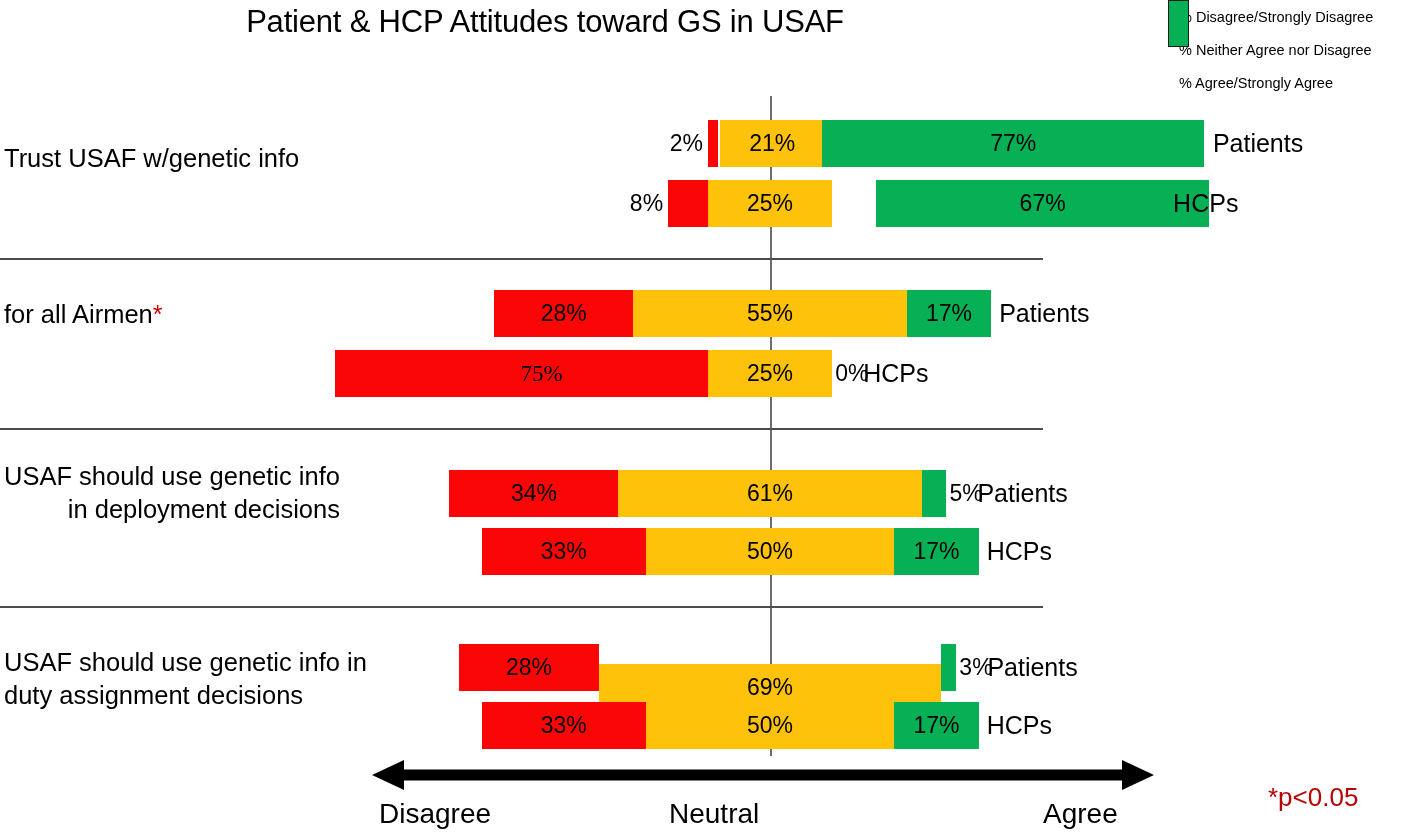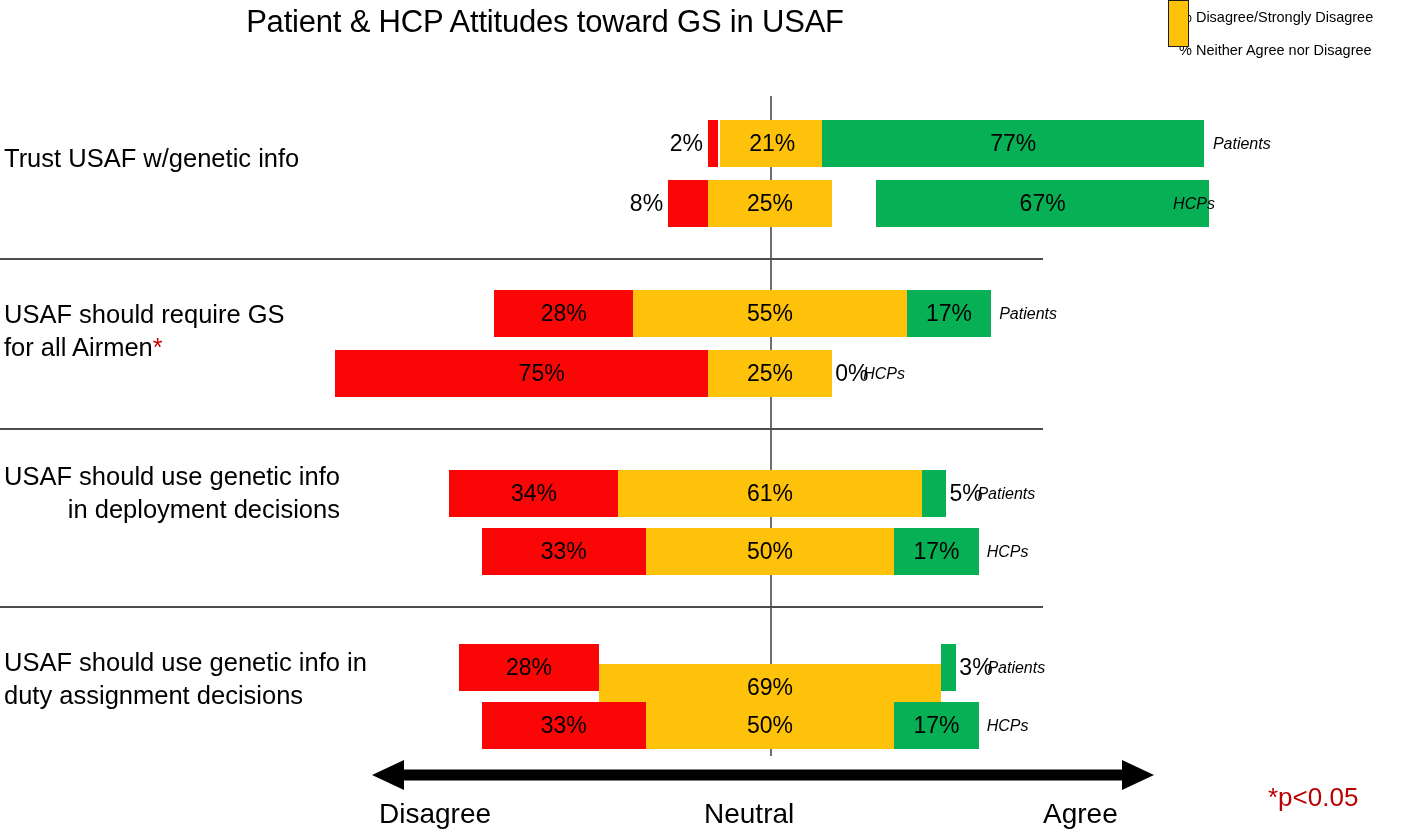--- a/index.html
+++ b/index.html
@@ -129,41 +129,40 @@
     font-size: 23px;
     color: #000;
     white-space: nowrap;
   }
   .series-name {
     position: absolute;
     top: 0;
     height: 47px;
     display: flex;
     align-items: center;
-    font-size: 16px;
-    white-space: nowrap;
-    font-style: italic;
+    font-size: 25px;
+    white-space: nowrap;
   }
 
   
   #axis-arrow {
     position: absolute;
     left: 372px;
     top: 760px;
     width: 782px;
     height: 30px;
   }
   .axis-tick-label {
     position: absolute;
     top: 798px;
     font-size: 28px;
     white-space: nowrap;
   }
   #axis-disagree { left: 379px; }
-  #axis-neutral  { left: 704px; }
+  #axis-neutral  { left: 669px; }
   #axis-agree    { left: 1043px; }
 
   #pvalue-note {
     position: absolute;
     left: 1268px;
     top: 782px;
     font-size: 26px;
     color: #bb0000;
     white-space: nowrap;
   }
@@ -175,20 +174,24 @@
 
 <div id="legend">
   <div class="legend-row">
     <span class="legend-swatch seg red"></span>
     <span class="legend-label">% Disagree/Strongly Disagree</span>
   </div>
   <div class="legend-row">
     <span class="legend-swatch seg yellow"></span>
     <span class="legend-label">% Neither Agree nor Disagree</span>
   </div>
+  <div class="legend-row">
+    <span class="legend-swatch seg green"></span>
+    <span class="legend-label">% Agree/Strongly Agree</span>
+  </div>
 </div>
 
 <div id="plot">
   <div class="neutral-line"></div>
   <div id="groups-container">
       <div class="qlabel" style="top: 142px;">
         <div>Trust USAF w/genetic info</div>
       </div>
       <div class="bar-row" style="top: 120px; left: 0px; width: 1425px;">
         <div class="seg red" style="left: 707.875px; width: 9.94px;">
@@ -201,31 +204,30 @@
       <div class="bar-row" style="top: 180px; left: 0px; width: 1425px;">
         <div class="seg red" style="left: 668.115px; width: 39.76px;">
           <span class="seg-val-outside-left">8%</span>
         </div>
         <div class="seg yellow" style="left: 707.875px; width: 124.25px;">25%</div>
         <div class="seg green" style="left: 832.125px; width: 332.99px; margin-left: 44px;">67%</div>
         <div class="series-name" style="left: 1173.12px;">HCPs</div>
       </div>
       <div class="group-sep" style="top: 258px;"></div>
       <div class="qlabel" style="top: 298px;">
-        <div>USAF should require GS</div>
         <div>for all Airmen<span class="star">*</span></div>
       </div>
       <div class="bar-row" style="top: 290px; left: 0px; width: 1425px;">
         <div class="seg red" style="left: 494.165px; width: 139.16px;">28%</div>
         <div class="seg yellow" style="left: 633.325px; width: 273.35px;">55%</div>
         <div class="seg green" style="left: 906.675px; width: 84.49px;">17%</div>
         <div class="series-name" style="left: 999.165px;">Patients</div>
       </div>
       <div class="bar-row" style="top: 350px; left: 0px; width: 1425px;">
-        <div class="seg red" style="left: 335.125px; width: 413px;">75%</div>
+        <div class="seg red" style="left: 335.125px; width: 413px; font-family: Liberation Serif, serif;">75%</div>
         <div class="seg yellow" style="left: 707.875px; width: 124.25px;">25%</div>
         <div class="seg green" style="left: 832.125px; width: 0px;">
           <span class="seg-val-outside-right">0%</span>
         </div>
         <div class="series-name" style="left: 863.125px;">HCPs</div>
       </div>
       <div class="group-sep" style="top: 428px;"></div>
       <div class="qlabel" style="top: 460px; text-align: right;">
         <div>USAF should use genetic info</div>
         <div>in deployment decisions</div>

